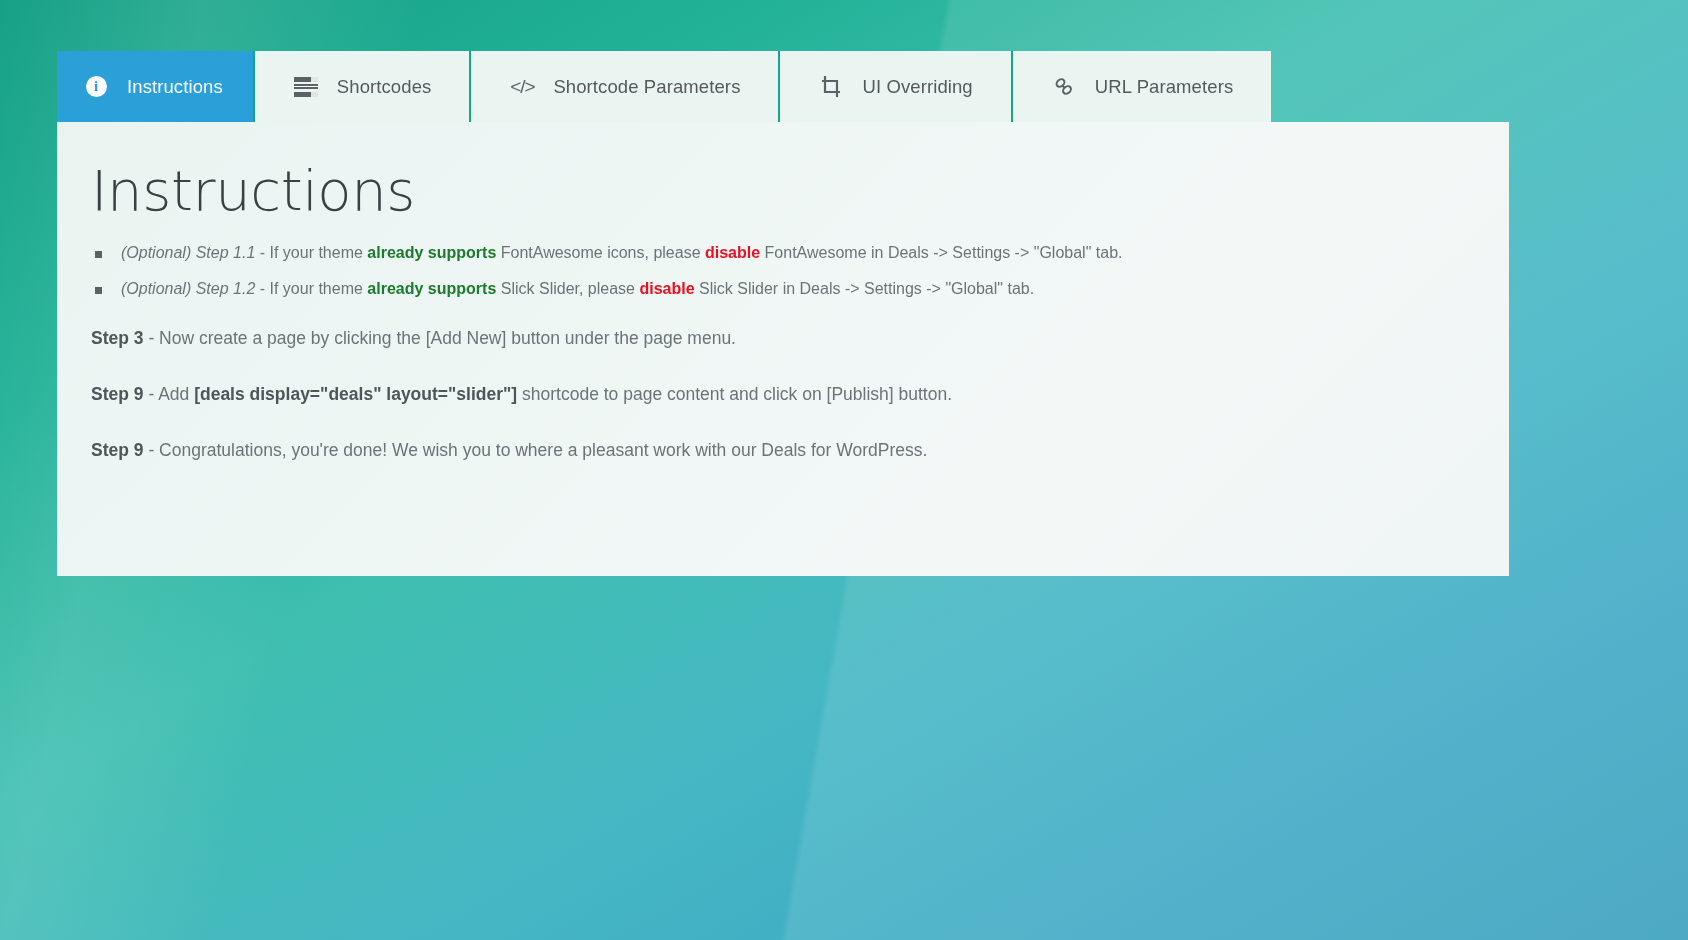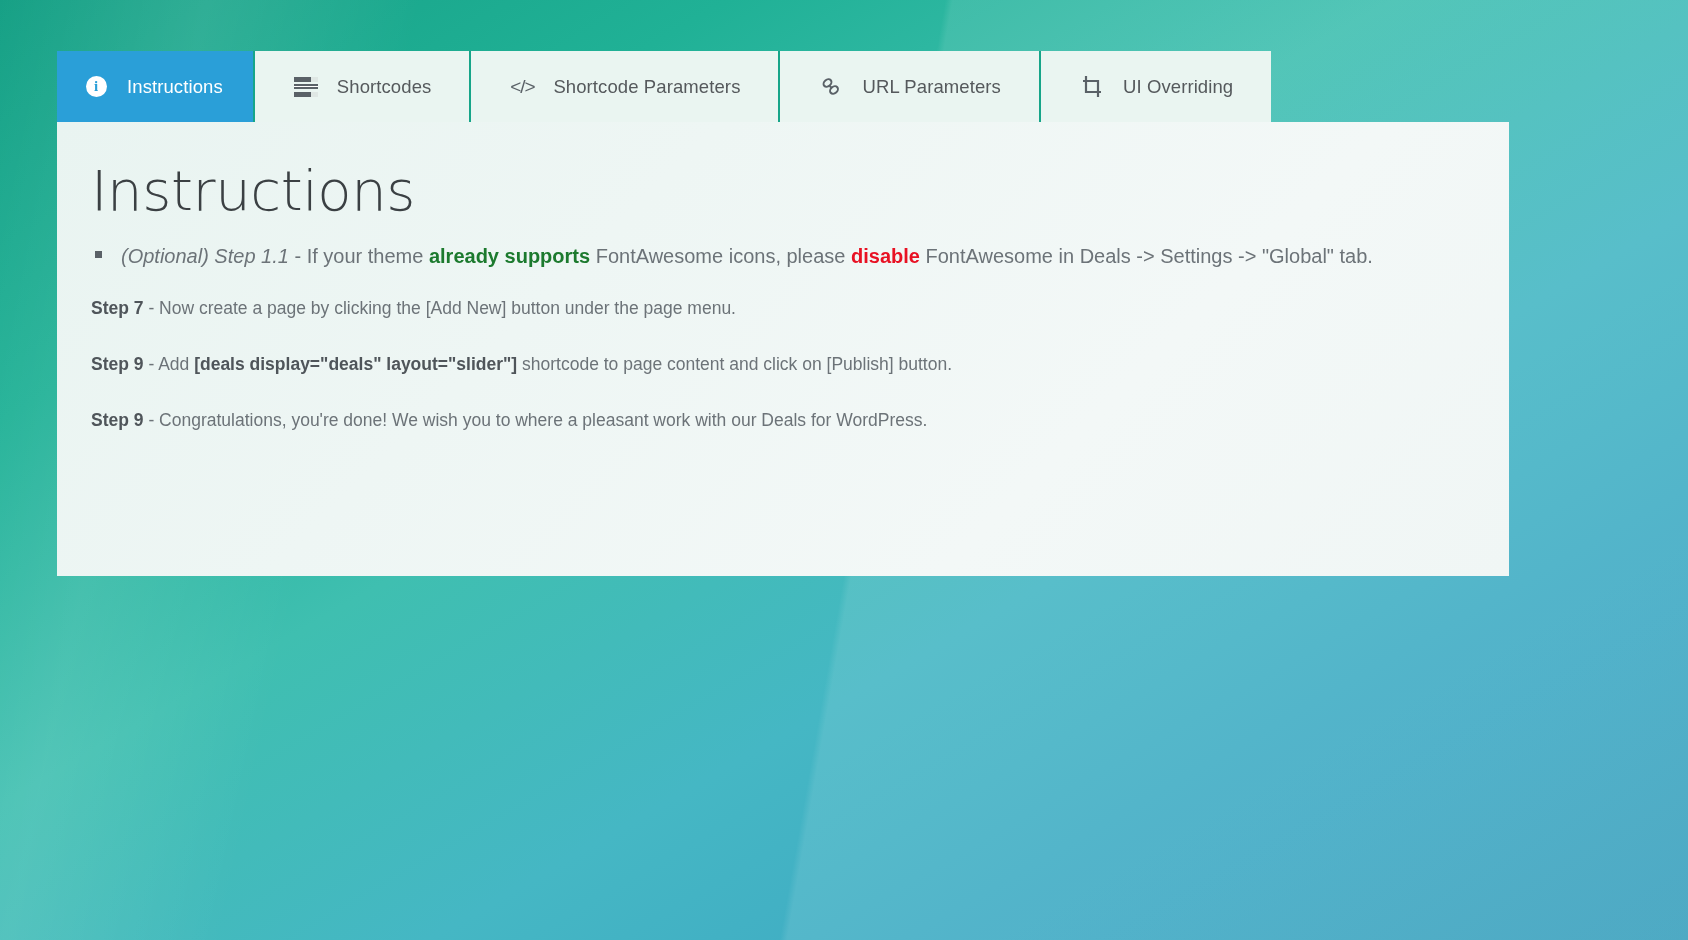--- a/index.html
+++ b/index.html
@@ -133,21 +133,21 @@
 
   ul.sub-list {
     list-style: none;
     margin: -14px 0 24px 0;
     padding: 0;
   }
   ul.sub-list li {
     position: relative;
     padding-left: 30px;
     margin-bottom: 12px;
-    font-size: 20px;
+    font-size: 16px;
     color: #6c7378;
   }
   ul.sub-list li::before {
     content: "";
     position: absolute;
     left: 4px; top: 10px;
     width: 7px; height: 7px;
     background: #5a6167;
   }
   .opt { font-style: italic; color: #6c7378; }
@@ -191,61 +191,64 @@
       <div class="tab-inner">
         <span class="icon">
           <span class="code-icon">&lt;/&gt;</span>
         </span>
         <span class="label">Shortcode Parameters</span>
       </div>
     </div>
 
     <div class="tab">
       <div class="tab-inner">
+        <span class="icon crop-icon">
+          <svg width="24" height="24" viewBox="0 0 24 24" fill="none" stroke="#5a6167" stroke-width="2.2">
+            <path d="M6 1 V17 H21"></path>
+            <path d="M3 6 H18 V22"></path>
+          </svg>
+        </span>
+        <span class="label">UI Overriding</span>
+      </div>
+    </div>
+
+    <div class="tab">
+      <div class="tab-inner">
         <span class="icon chain-icon">
           <svg width="24" height="24" viewBox="0 0 24 24" fill="none" stroke="#5a6167" stroke-width="2">
             <ellipse cx="8.5" cy="8" rx="4.3" ry="3.3" transform="rotate(-40 8.5 8)"></ellipse>
             <ellipse cx="15" cy="15" rx="4.3" ry="3.3" transform="rotate(-40 15 15)"></ellipse>
             <line x1="10.5" y1="11" x2="13" y2="13" stroke-width="2"></line>
           </svg>
         </span>
         <span class="label">URL Parameters</span>
       </div>
     </div>
 
-    <div class="tab">
-      <div class="tab-inner">
-        <span class="icon crop-icon">
-          <svg width="24" height="24" viewBox="0 0 24 24" fill="none" stroke="#5a6167" stroke-width="2.2">
-            <path d="M6 1 V17 H21"></path>
-            <path d="M3 6 H18 V22"></path>
-          </svg>
-        </span>
-        <span class="label">UI Overriding</span>
-      </div>
-    </div>
-
   </div>
 
   <div class="panel">
     <div class="panel-inner">
 
       <h1 class="page-title">Instructions</h1>
 
       <div class="body-text">
 
 
         <ul class="sub-list">
           <li>
             <span class="opt">(Optional) Step 1.1</span><span> - </span><span>If your theme </span><span class="green">already supports</span><span> FontAwesome icons, please </span><span class="red">disable</span><span> FontAwesome in Deals -&gt; Settings -&gt; "Global" tab.</span>
           </li>
+          <li>
+            <span class="opt">(Optional) Step 1.2</span><span> - </span><span>If your theme </span><span class="green">already supports</span><span> Slick Slider, please </span><span class="red">disable</span><span> Slick Slider in Deals -&gt; Settings -&gt; "Global" tab.</span>
+          </li>
         </ul>
 
         <p class="step-line">
-          <b>Step 7</b><span> - </span><span>Now create a page by clicking the [Add New] button under the page menu.</span>
+          <b>Step 3</b><span> - </span><span>Now create a page by clicking the [Add New] button under the page menu.</span>
         </p>
 
         <p class="step-line">
           <b>Step 9</b><span> - </span><span>Add </span><span class="code-strong">[deals display="deals" layout="slider"]</span><span> shortcode to page content and click on [Publish] button.</span>
         </p>
 
 
         <p class="step-line">
           <b>Step 9</b><span> - </span><span>Congratulations, you're done! We wish you to where a pleasant work with our Deals for WordPress.</span>
         </p>

